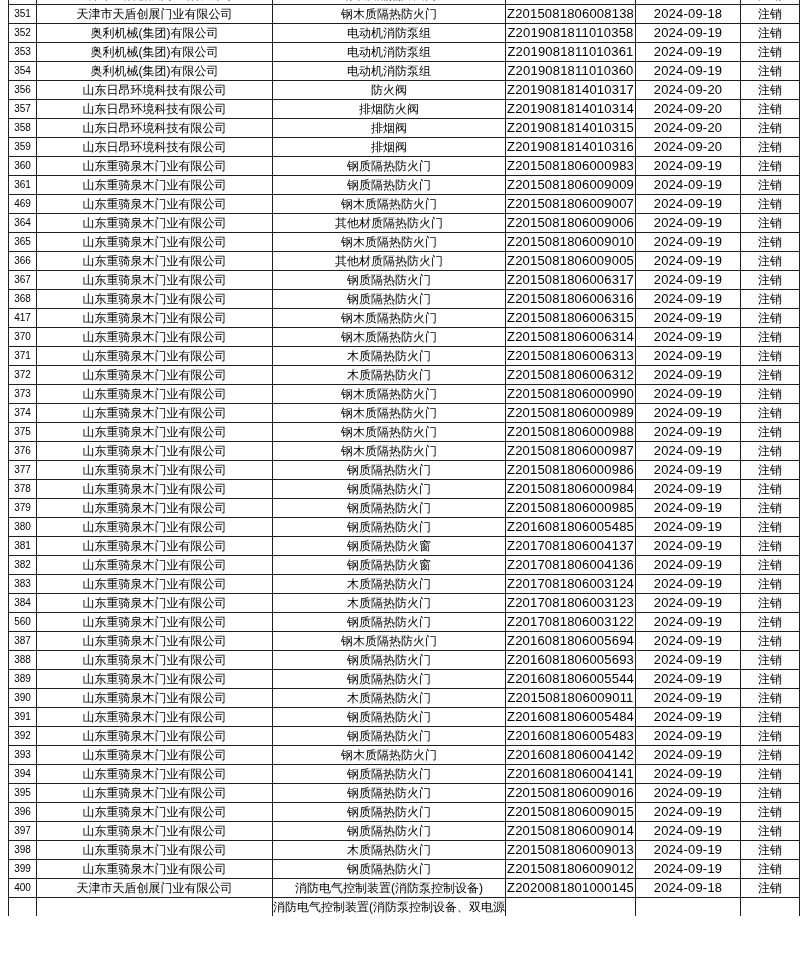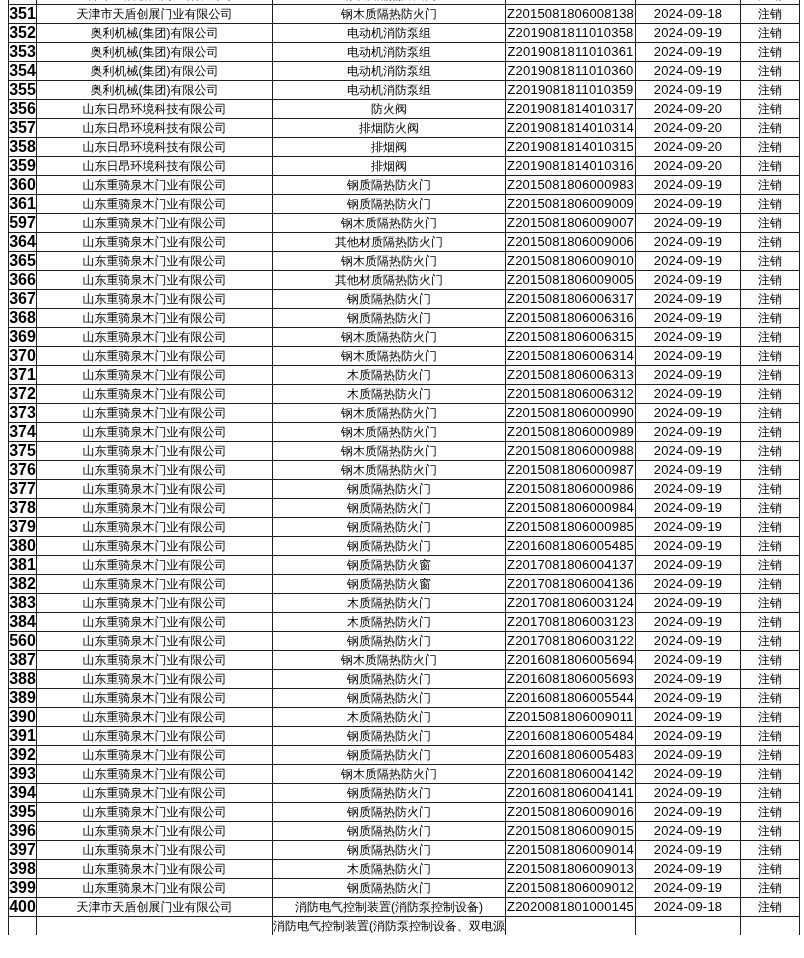--- a/index.html
+++ b/index.html
@@ -27,21 +27,21 @@
     line-height: 18px;
     padding: 0;
     margin: 0;
     text-align: center;
     vertical-align: middle;
     color: #000000;
     font-size: 12px;
     overflow: hidden;
     white-space: nowrap;
   }
-  .c-num  { font-size: 16px; font-weight: bold; }
+  .c-num  { font-size: 10px; }
   .c-cert, .c-date { font-size: 13px; letter-spacing: 0.2px; }
   tr.partial-bottom td { border-bottom: none; }
 </style>
 </head>
 <body>
 
 <div class="viewport">
   <table class="grid">
     <colgroup>
       <col style="width:28px">
@@ -86,28 +86,20 @@
   </tr>
         <tr>
     <td class="c-num">354</td>
     <td class="c-company">奥利机械(集团)有限公司</td>
     <td class="c-product">电动机消防泵组</td>
     <td class="c-cert">Z2019081811010360</td>
     <td class="c-date">2024-09-19</td>
     <td class="c-status">注销</td>
   </tr>
         <tr>
-    <td class="c-num">355</td>
-    <td class="c-company">奥利机械(集团)有限公司</td>
-    <td class="c-product">电动机消防泵组</td>
-    <td class="c-cert">Z2019081811010359</td>
-    <td class="c-date">2024-09-19</td>
-    <td class="c-status">注销</td>
-  </tr>
-        <tr>
     <td class="c-num">356</td>
     <td class="c-company">山东日昂环境科技有限公司</td>
     <td class="c-product">防火阀</td>
     <td class="c-cert">Z2019081814010317</td>
     <td class="c-date">2024-09-20</td>
     <td class="c-status">注销</td>
   </tr>
         <tr>
     <td class="c-num">357</td>
     <td class="c-company">山东日昂环境科技有限公司</td>
@@ -142,21 +134,21 @@
   </tr>
         <tr>
     <td class="c-num">361</td>
     <td class="c-company">山东重骑泉木门业有限公司</td>
     <td class="c-product">钢质隔热防火门</td>
     <td class="c-cert">Z2015081806009009</td>
     <td class="c-date">2024-09-19</td>
     <td class="c-status">注销</td>
   </tr>
         <tr>
-    <td class="c-num">597</td>
+    <td class="c-num">469</td>
     <td class="c-company">山东重骑泉木门业有限公司</td>
     <td class="c-product">钢木质隔热防火门</td>
     <td class="c-cert">Z2015081806009007</td>
     <td class="c-date">2024-09-19</td>
     <td class="c-status">注销</td>
   </tr>
         <tr>
     <td class="c-num">364</td>
     <td class="c-company">山东重骑泉木门业有限公司</td>
     <td class="c-product">其他材质隔热防火门</td>
@@ -190,21 +182,21 @@
   </tr>
         <tr>
     <td class="c-num">368</td>
     <td class="c-company">山东重骑泉木门业有限公司</td>
     <td class="c-product">钢质隔热防火门</td>
     <td class="c-cert">Z2015081806006316</td>
     <td class="c-date">2024-09-19</td>
     <td class="c-status">注销</td>
   </tr>
         <tr>
-    <td class="c-num">369</td>
+    <td class="c-num">417</td>
     <td class="c-company">山东重骑泉木门业有限公司</td>
     <td class="c-product">钢木质隔热防火门</td>
     <td class="c-cert">Z2015081806006315</td>
     <td class="c-date">2024-09-19</td>
     <td class="c-status">注销</td>
   </tr>
         <tr>
     <td class="c-num">370</td>
     <td class="c-company">山东重骑泉木门业有限公司</td>
     <td class="c-product">钢木质隔热防火门</td>

